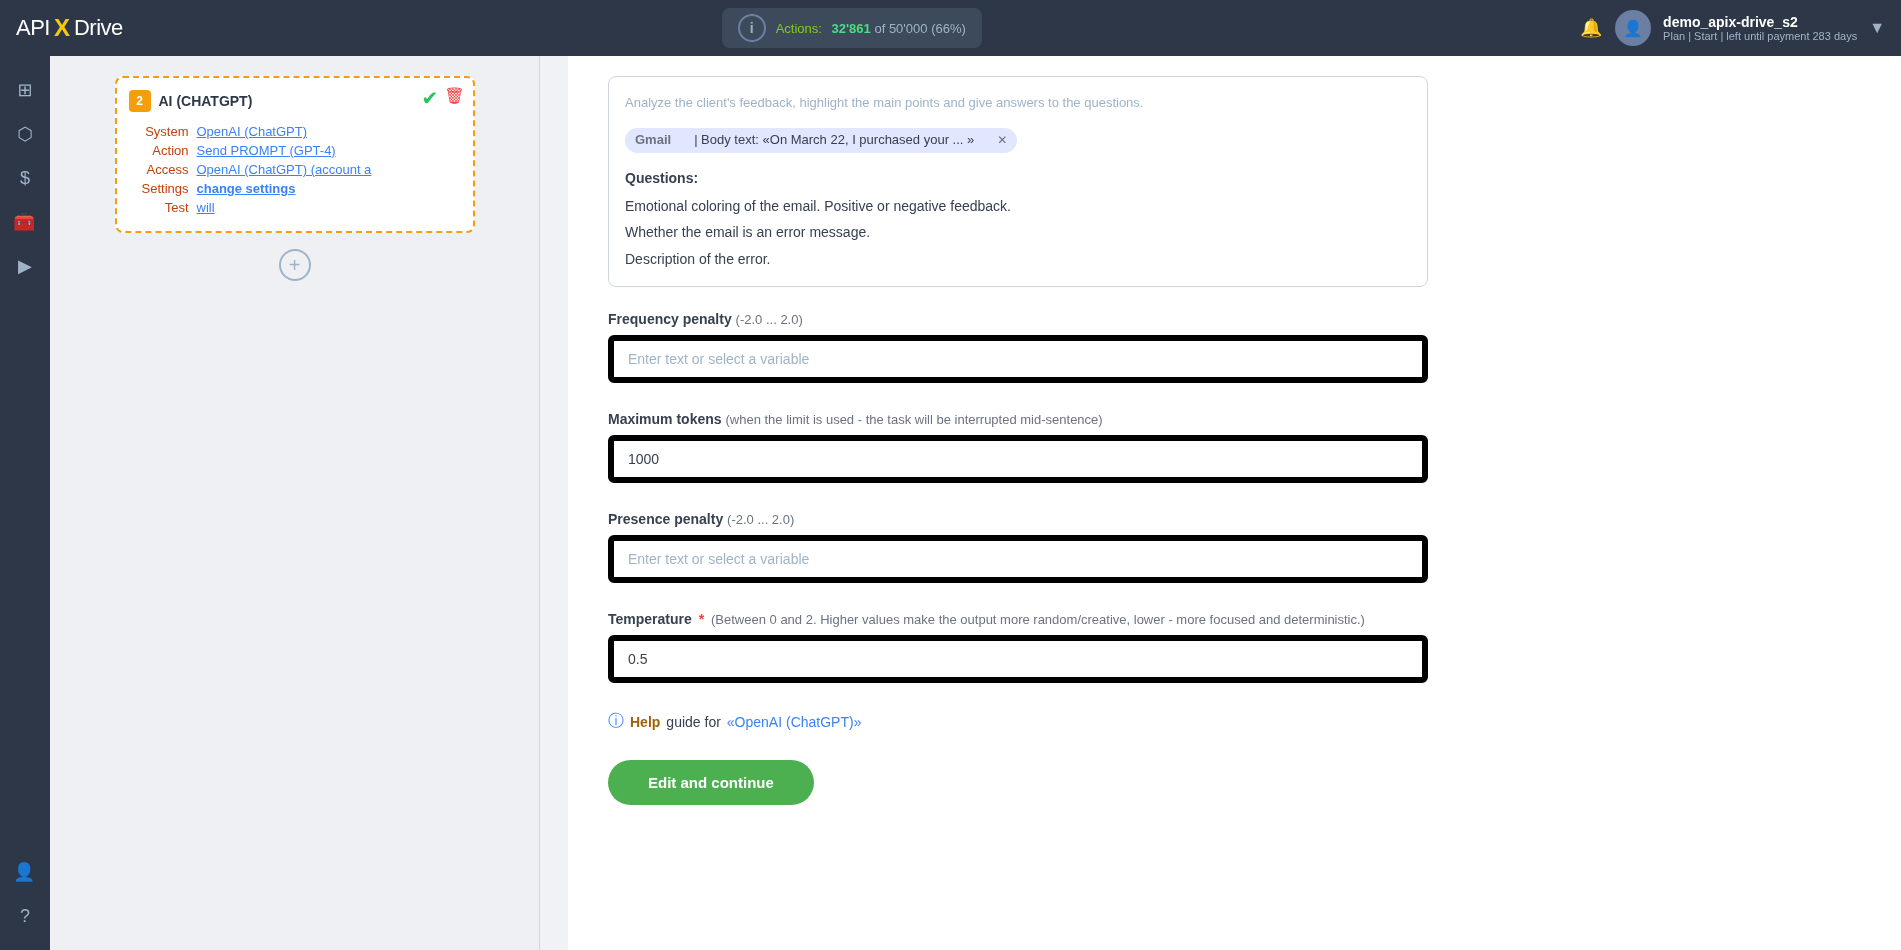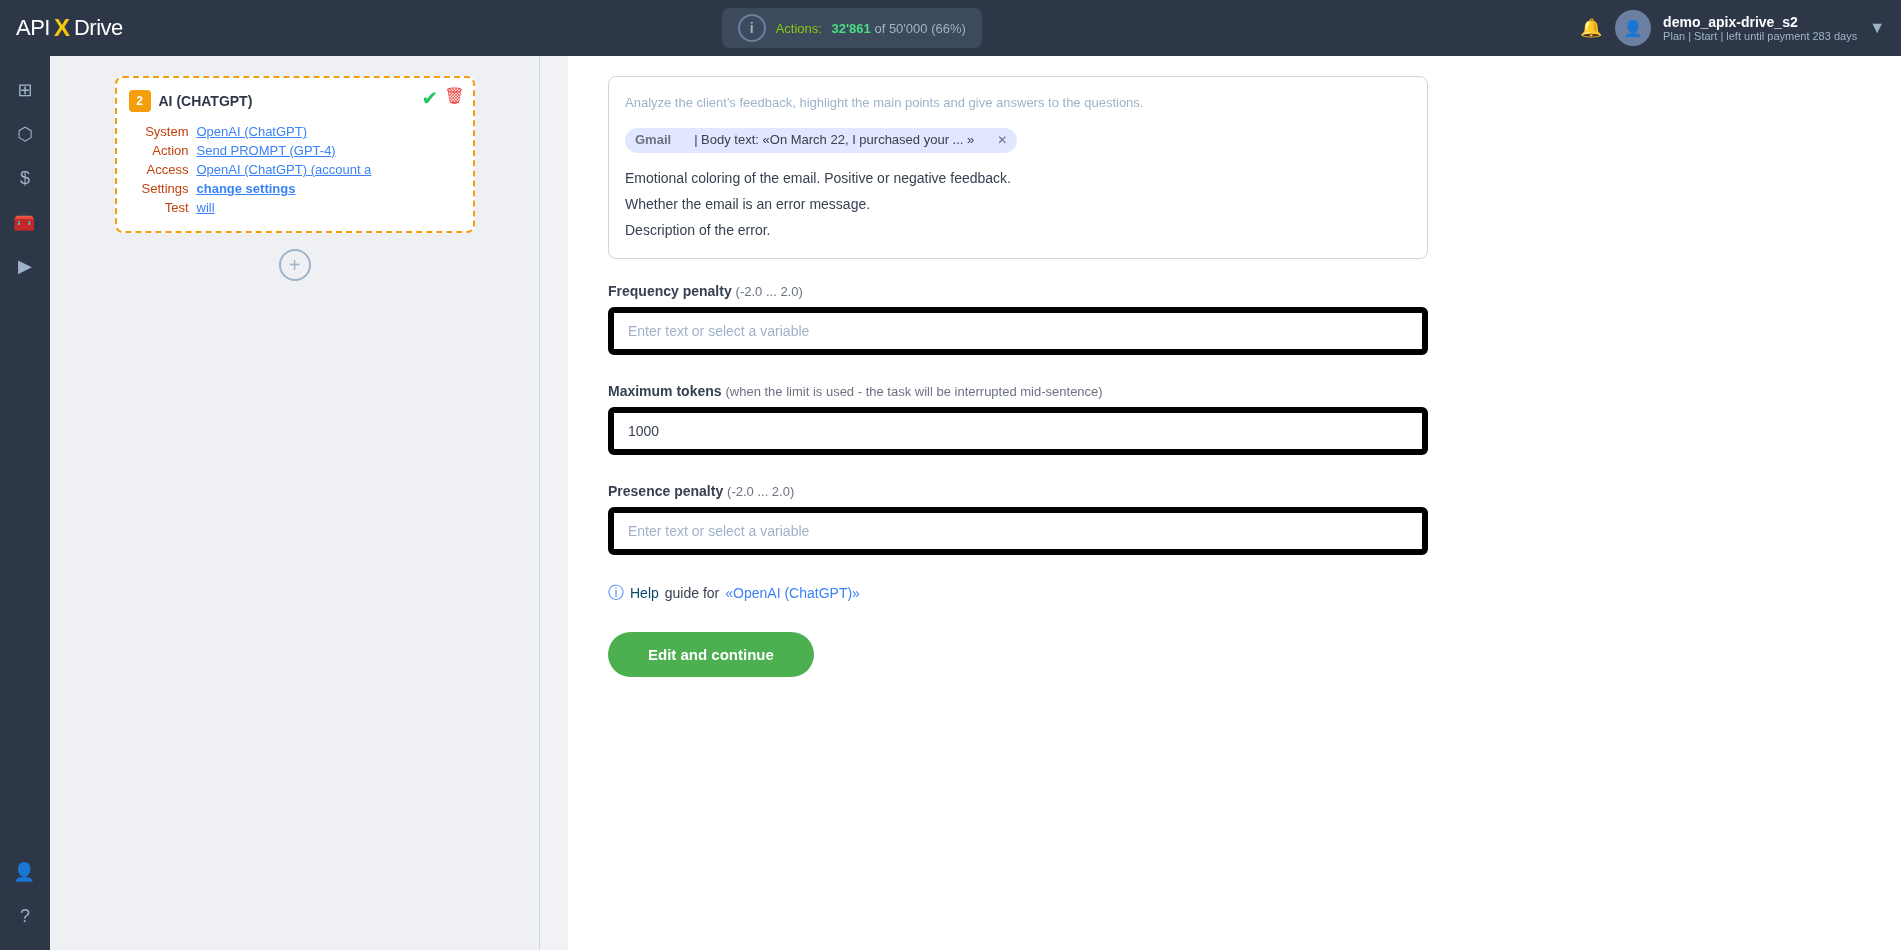--- a/index.html
+++ b/index.html
@@ -130,21 +130,21 @@
     }
     .form-input::placeholder { color: #9fb3c8; }
 
     .temp-required { color: #ef4444; margin: 0 3px; }
 
     .help-line {
       display: flex; align-items: center; gap: 6px;
       font-size: 14px; color: #374151; margin-bottom: 28px;
     }
     .help-icon { color: #3b82f6; font-size: 16px; }
-    .help-bold { font-weight: 400; color: #0c4a6e; }
+    .help-bold { font-weight: 700; color: #a16207; }
     .help-link { color: #3b82f6; cursor: pointer; }
 
     .edit-btn {
       background: #4caf50; color: white; border: none; border-radius: 24px;
       padding: 14px 40px; font-size: 15px; font-weight: 600; cursor: pointer;
       display: block; margin-bottom: 40px;
     }
   </style>
 </head>
 <body>
@@ -238,20 +238,21 @@
 
       <div class="prompt-box">
         <div style="margin-bottom:10px; color:#9fb3c8; font-size:13px;">Analyze the client's feedback, highlight the main points and give answers to the questions.</div>
         <div style="margin-bottom:10px;">
           <span class="prompt-tag">
             <span class="tag-source">Gmail</span>
             <span> | Body text: «On March 22, I purchased your ... »</span>
             <span class="tag-close">✕</span>
           </span>
         </div>
+        <div style="font-weight:600; margin-bottom:6px;">Questions:</div>
         <div style="margin-bottom:4px;">Emotional coloring of the email.  Positive or negative feedback.</div>
         <div style="margin-bottom:4px;">Whether the email is an error message.</div>
         <div>Description of the error.</div>
       </div>
 
       <div class="form-section">
         <label class="form-label">
           <span>Frequency penalty</span>
           <span class="form-label-note">(-2.0 ... 2.0)</span>
         </label>
@@ -267,20 +268,28 @@
       </div>
 
       <div class="form-section">
         <label class="form-label">
           <span>Presence penalty</span>
           <span class="form-label-note">(-2.0 ... 2.0)</span>
         </label>
         <input class="form-input" type="text" value="" placeholder="Enter text or select a variable" style="">
       </div>
 
+      <div class="form-section">
+        <label class="form-label">
+          <span>Temperature</span>
+          <span class="temp-required">*</span>
+          <span class="form-label-note">(Between 0 and 2. Higher values make the output more random/creative, lower - more focused and deterministic.)</span>
+        </label>
+        <input class="form-input" type="text" value="0.5" style="">
+      </div>
 
       <div class="help-line">
         <span class="help-icon">ⓘ</span>
         <span class="help-bold">Help</span>
         <span>guide for</span>
         <span class="help-link">«OpenAI (ChatGPT)»</span>
       </div>
 
       <button class="edit-btn">Edit and continue</button>
 

